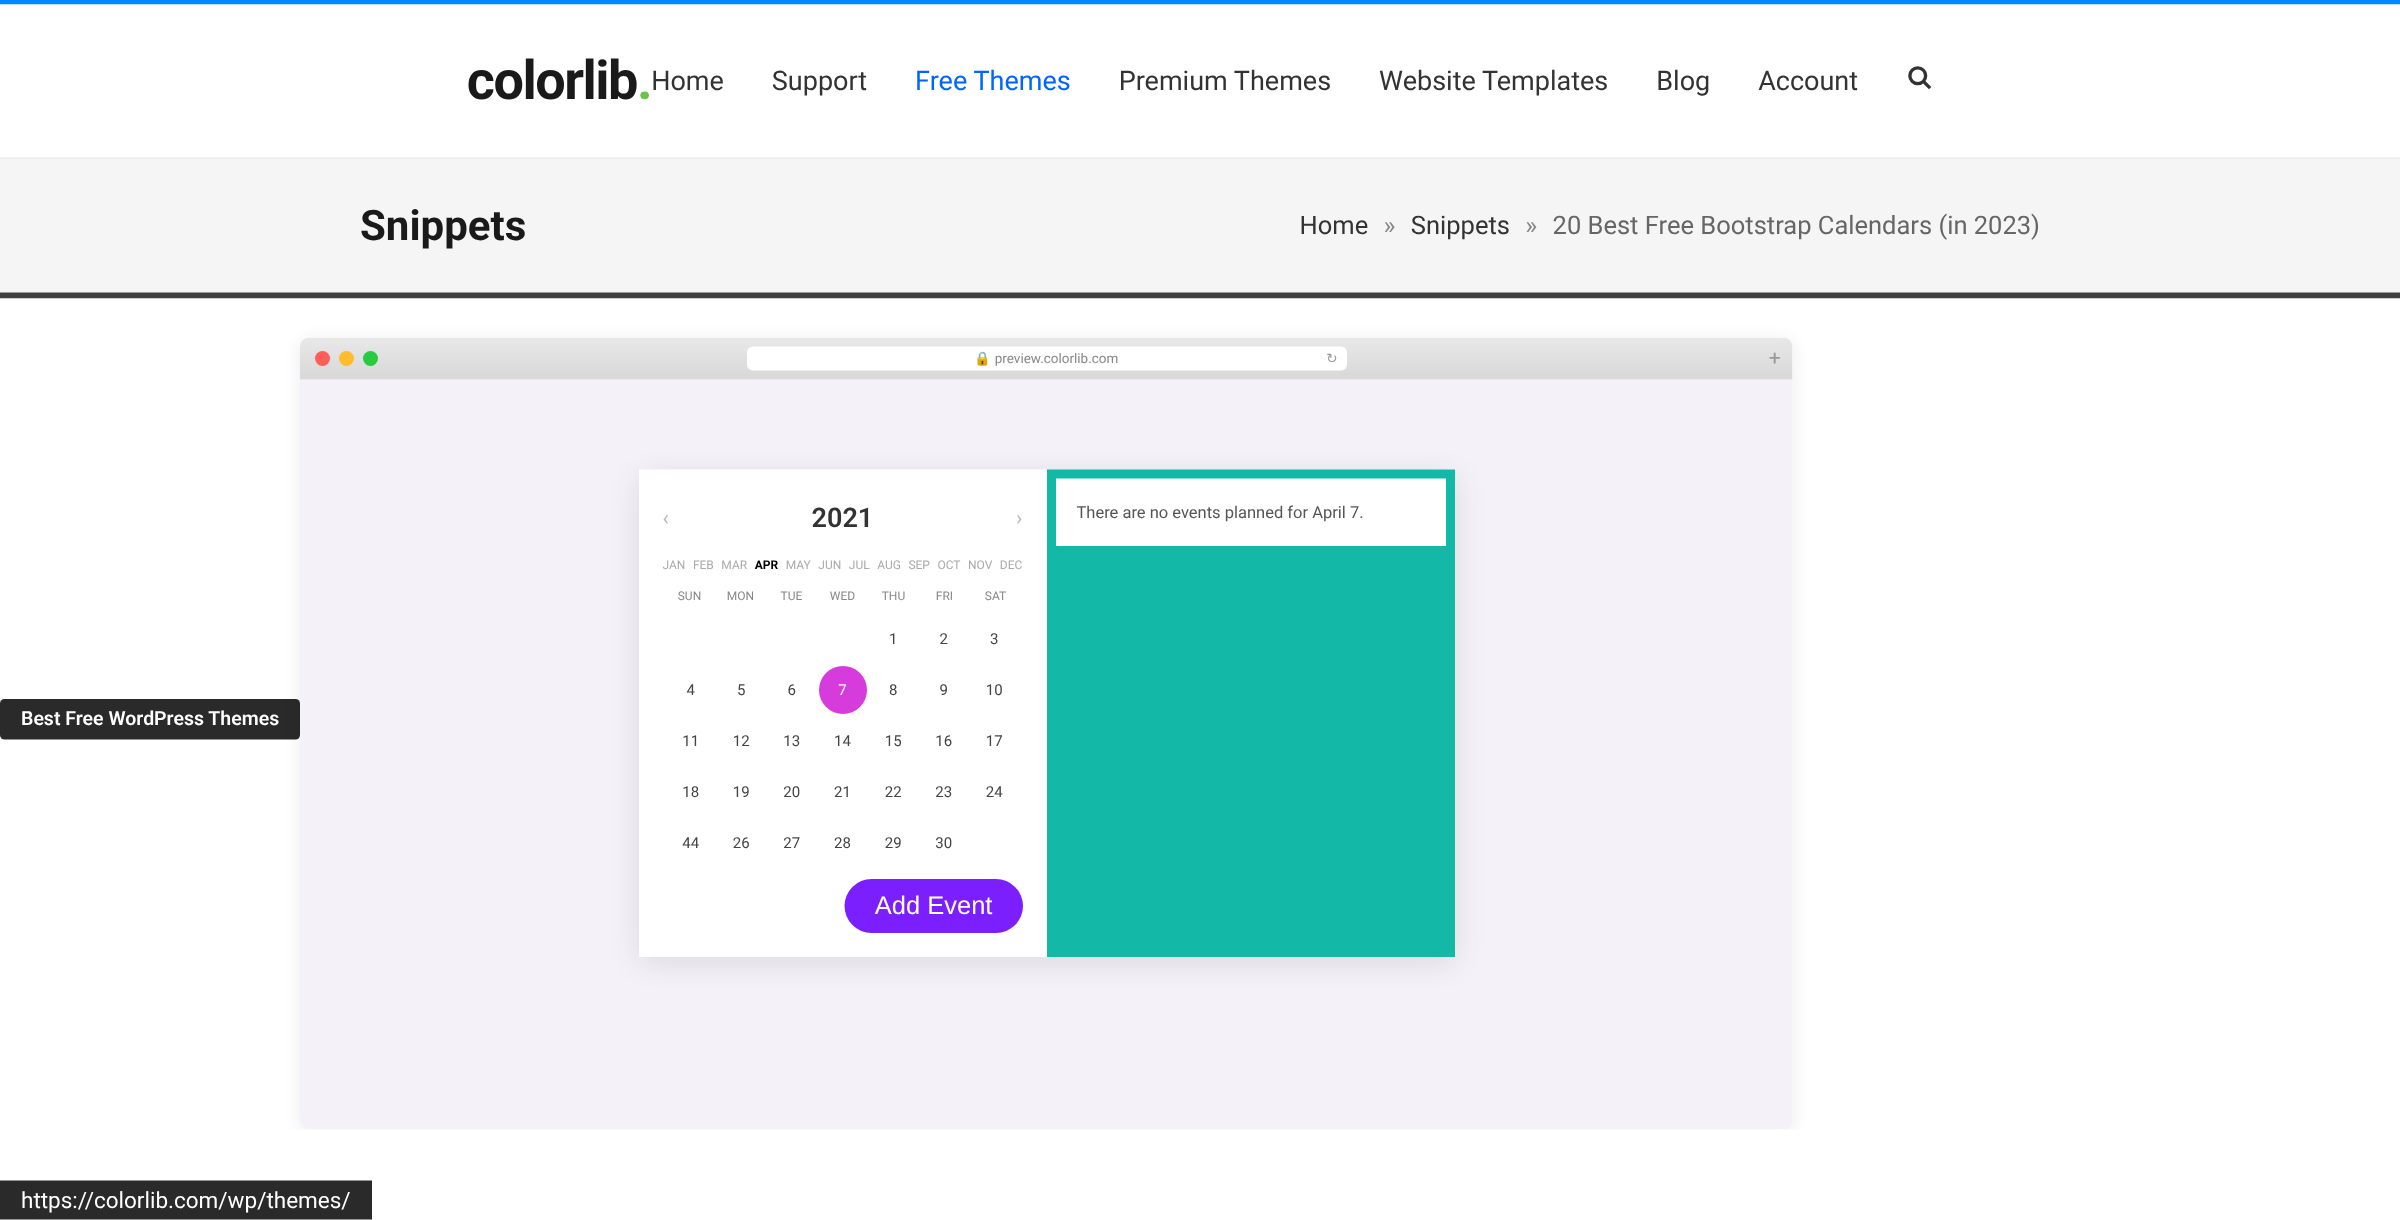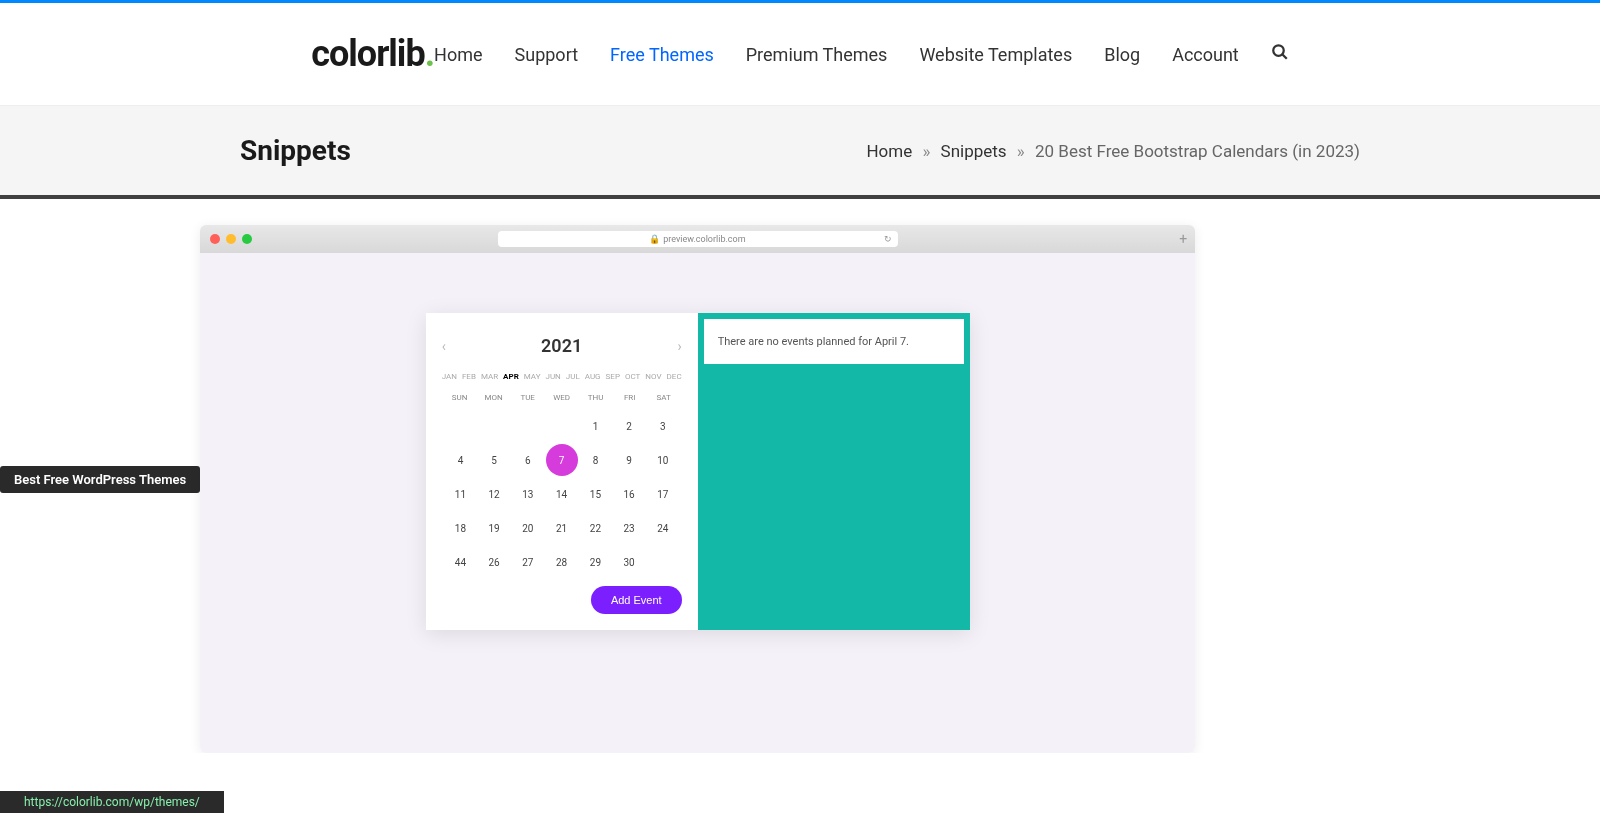--- a/index.html
+++ b/index.html
@@ -244,35 +244,35 @@
     }
     .day-cell.empty {
       cursor: default;
     }
     .add-event-btn {
       background: #7b1fff;
       color: #fff;
       border: none;
       border-radius: 20px;
       padding: 8px 20px;
-      font-size: 11px;
+      font-size: 17px;
       font-weight: 500;
       cursor: pointer;
       float: right;
       margin-top: 8px;
       text-align: center;
     }
     .status-bar {
       position: fixed;
       bottom: 0;
       left: 0;
       background: #2a2a2a;
-      color: #86efac;
-      font-size: 12px;
-      padding: 4px 24px;
+      color: #ffffff;
+      font-size: 15px;
+      padding: 4px 14px;
     }
   </style>
 </head>
 <body>
 
 <div class="top-bar"></div>
 
 <header class="header">
   <div class="logo">
     <span>colorlib</span><span class="logo-dot">.</span>

